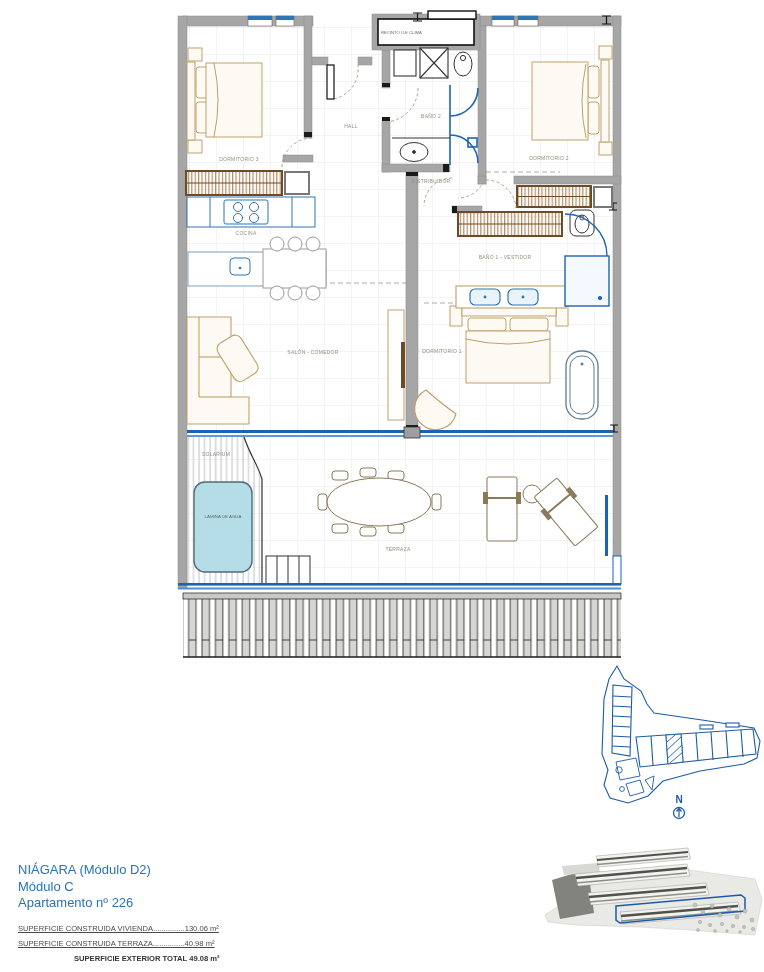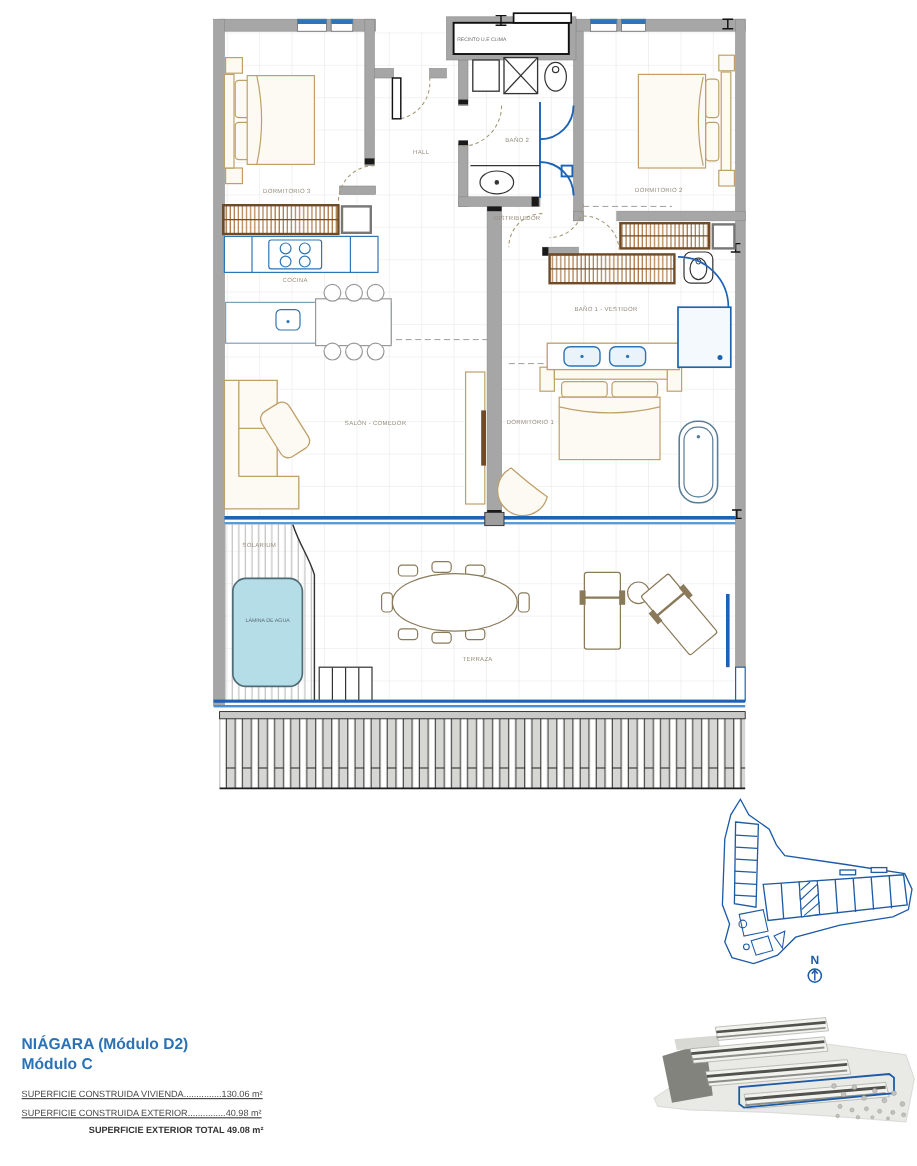--- a/index.html
+++ b/index.html
@@ -6,21 +6,21 @@
   .page{position:relative;width:764px;height:972px;background:#ffffff;overflow:hidden;
         font-family:"Liberation Sans", sans-serif;}
   .plan-svg{position:absolute;left:0;top:0;}
   .rlabel{font-family:"Liberation Sans",sans-serif;font-size:5px;letter-spacing:.25px;
           fill:#968c7c;text-anchor:middle;}
   .rlabel-sm{font-family:"Liberation Sans",sans-serif;font-size:4.2px;fill:#6b6b6b;text-anchor:start;}
   .pool-label{font-family:"Liberation Sans",sans-serif;font-size:4.4px;fill:#5c6b72;text-anchor:middle;}
   .ntext{font-family:"Liberation Sans",sans-serif;font-size:10px;font-weight:bold;
          fill:#1d5ba6;text-anchor:middle;}
   .info{position:absolute;left:18px;top:862px;width:280px;}
-  .info .title{color:#2a72b6;font-size:13px;line-height:16.5px;font-weight:700;}
+  .info .title{color:#2a72b6;font-size:13px;line-height:16.5px;font-weight:400;}
   .info .areas{margin-top:9px;}
   .info .area-line{color:#4a4a4a;font-size:7.6px;line-height:15.5px;white-space:nowrap;text-decoration:underline;}
   .info .total-line{color:#333333;font-size:7.6px;font-weight:bold;margin-top:2px;
                     padding-left:56px;white-space:nowrap;}
 </style>
 </head>
 <body>
 
 <div class="page">
 
@@ -424,21 +424,22 @@
           <circle cx="727" cy="931" r="1.3"></circle>
           <circle cx="740" cy="932" r="1.3"></circle>
     </g>
   </g>
 </svg>
 
 <div class="info">
   <div class="title">
     <div>NIÁGARA (Módulo D2)</div>
     <div>Módulo C</div>
+    <div>Apartamento nº 226</div>
   </div>
   <div class="areas">
     <div class="area-line">SUPERFICIE CONSTRUIDA VIVIENDA...............130.06 m²</div>
-    <div class="area-line">SUPERFICIE CONSTRUIDA EXTERIOR...............40.98 m²</div>
+    <div class="area-line">SUPERFICIE CONSTRUIDA TERRAZA...............40.98 m²</div>
     <div class="total-line">SUPERFICIE EXTERIOR TOTAL 49.08 m²</div>
   </div>
 </div>
 
 </div>
 
 </body></html>

